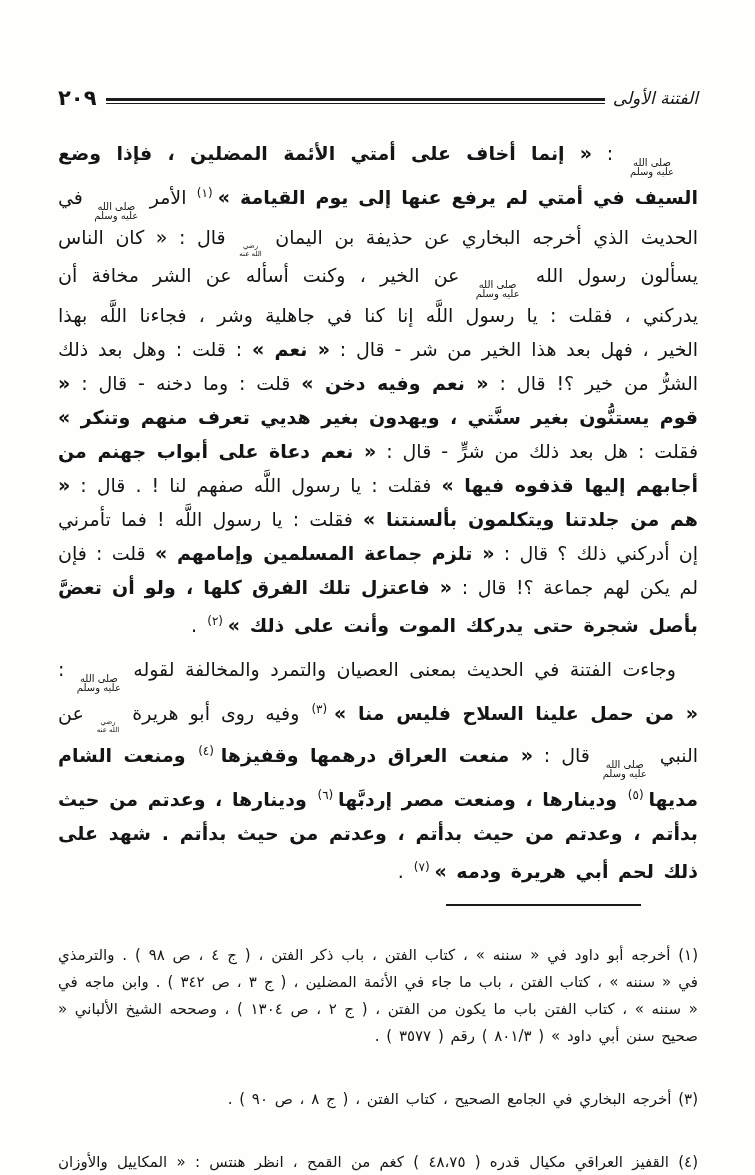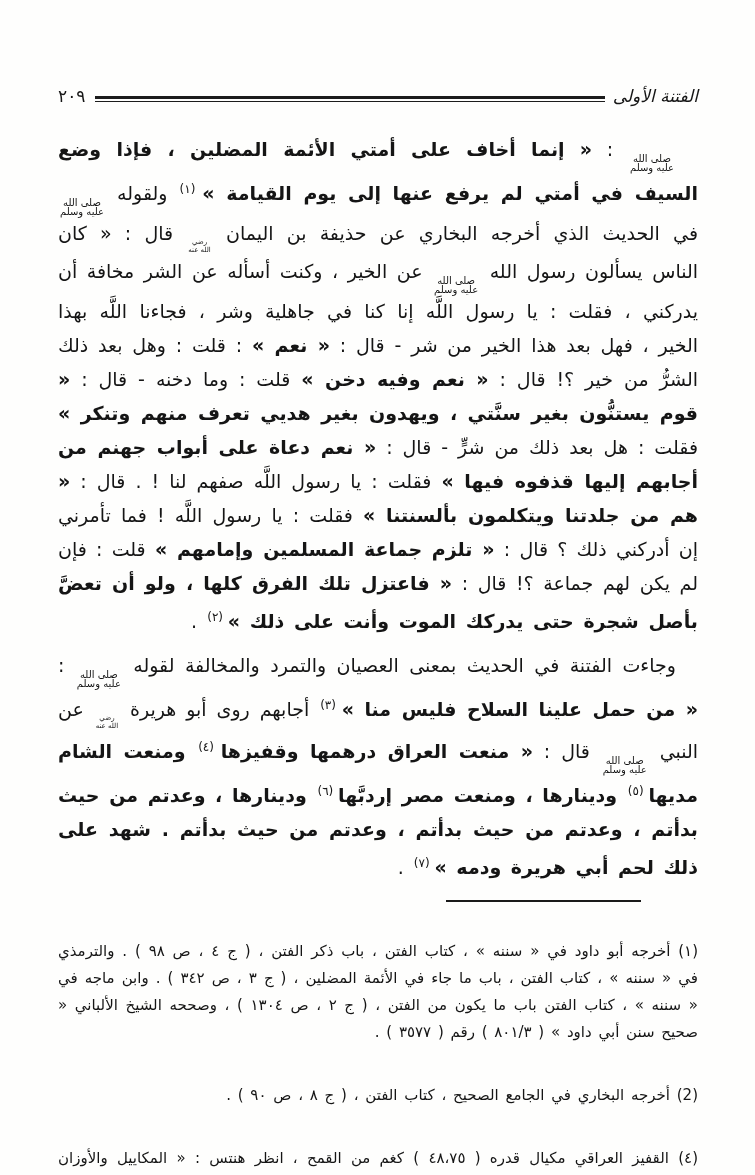--- a/index.html
+++ b/index.html
@@ -6,21 +6,21 @@
   .page{
     width:755px;height:1175px;background:#fefefdff;background:#fefefd;
     box-sizing:border-box;padding:86px 57px 0 58px;
     font-family:"DejaVu Sans",sans-serif;color:#151515;
     direction:rtl;overflow:hidden;position:relative;
   }
   
   .pg-head{display:flex;align-items:center;}
   .pg-head .title{font-size:17px;white-space:nowrap;letter-spacing:0;font-style:italic;}
   .pg-head .rule{flex:1;height:6px;border-top:3px solid #1c1c1c;border-bottom:1px solid #1c1c1c;box-sizing:border-box;margin:6px 8px 0 10px;}
-  .pg-head .num{font-size:17px;font-weight:400;letter-spacing:2px;white-space:nowrap;}
+  .pg-head .num{font-size:21px;font-weight:700;letter-spacing:2px;white-space:nowrap;}
   
   .page-body{margin-top:26px;font-size:19px;line-height:34px;text-align:justify;word-spacing:3px;}
   .page-body p{margin:0;text-indent:22px;}
   .page-body p + p{margin-top:10px;}
   .b{font-weight:700;}
   .fnref{font-size:12px;vertical-align:7px;word-spacing:0;margin:0 1px;white-space:nowrap;}
   .hon{display:inline-flex;flex-direction:column;align-items:center;
        font-size:10px;line-height:9px;font-weight:400;vertical-align:-6px;
        margin:0 2px;text-indent:0;word-spacing:0;}
   .hon.ra{font-size:7px;line-height:8px;vertical-align:-4px;margin-top:9px;}
@@ -37,43 +37,43 @@
   <header class="pg-head">
     <span class="title">الفتنة الأولى</span>
     <span class="rule"></span>
     <span class="num">٢٠٩</span>
   </header>
 
   <main class="page-body">
     <p><span class="hon">
           <span>صلى الله</span>
           <span>عليه وسلم</span>
-        </span><span> : </span><span class="b">« إنما أخاف على أمتي الأئمة المضلين ، فإذا وضع السيف في أمتي لم يرفع عنها إلى يوم القيامة »</span><span class="fnref"> (١)</span><span> ولقوله </span><span class="hon">
+        </span><span> : </span><span class="b">« إنما أخاف على أمتي الأئمة المضلين ، فإذا وضع السيف في أمتي لم يرفع عنها إلى يوم القيامة »</span><span class="fnref"> (١)</span><span> الأمر </span><span class="hon">
           <span>صلى الله</span>
           <span>عليه وسلم</span>
         </span><span> في الحديث الذي أخرجه البخاري عن حذيفة بن اليمان </span><span class="hon ra">
           <span>رضي</span>
           <span>الله عنه</span>
         </span><span> قال : « كان الناس يسألون رسول الله </span><span class="hon">
           <span>صلى الله</span>
           <span>عليه وسلم</span>
         </span><span> عن الخير ، وكنت أسأله عن الشر مخافة أن يدركني ، فقلت : يا رسول اللَّه إنا كنا في جاهلية وشر ، فجاءنا اللَّه بهذا الخير ، فهل بعد هذا الخير من شر - قال : </span><span class="b">« نعم »</span><span> : قلت : وهل بعد ذلك الشرُّ من خير ؟! قال : </span><span class="b">« نعم وفيه دخن »</span><span> قلت : وما دخنه - قال : </span><span class="b">« قوم يستنُّون بغير سنَّتي ، ويهدون بغير هديي تعرف منهم وتنكر »</span><span> فقلت : هل بعد ذلك من شرٍّ - قال : </span><span class="b">« نعم دعاة على أبواب جهنم من أجابهم إليها قذفوه فيها »</span><span> فقلت : يا رسول اللَّه صفهم لنا ! . قال : </span><span class="b">« هم من جلدتنا ويتكلمون بألسنتنا »</span><span> فقلت : يا رسول اللَّه ! فما تأمرني إن أدركني ذلك ؟ قال : </span><span class="b">« تلزم جماعة المسلمين وإمامهم »</span><span> قلت : فإن لم يكن لهم جماعة ؟! قال : </span><span class="b">« فاعتزل تلك الفرق كلها ، ولو أن تعضَّ بأصل شجرة حتى يدركك الموت وأنت على ذلك »</span><span class="fnref"> (٢)</span><span> .</span></p>
     <p><span>وجاءت الفتنة في الحديث بمعنى العصيان والتمرد والمخالفة لقوله </span><span class="hon">
           <span>صلى الله</span>
           <span>عليه وسلم</span>
-        </span><span> : </span><span class="b">« من حمل علينا السلاح فليس منا »</span><span class="fnref"> (٣)</span><span> أجابهم روى أبو هريرة </span><span class="hon ra">
+        </span><span> : </span><span class="b">« من حمل علينا السلاح فليس منا »</span><span class="fnref"> (٣)</span><span> وفيه روى أبو هريرة </span><span class="hon ra">
           <span>رضي</span>
           <span>الله عنه</span>
         </span><span> عن النبي </span><span class="hon">
           <span>صلى الله</span>
           <span>عليه وسلم</span>
         </span><span> قال : </span><span class="b">« منعت العراق درهمها وقفيزها</span><span class="fnref"> (٤)</span><span class="b"> ومنعت الشام مديها</span><span class="fnref"> (٥)</span><span class="b"> ودينارها ، ومنعت مصر إردبَّها</span><span class="fnref"> (٦)</span><span class="b"> ودينارها ، وعدتم من حيث بدأتم ، وعدتم من حيث بدأتم ، وعدتم من حيث بدأتم . شهد على ذلك لحم أبي هريرة ودمه »</span><span class="fnref"> (٧)</span><span> .</span></p>
   </main>
 
   <footer class="footnotes">
     <div class="fn-rule"></div>
     <div class="fn">(١) أخرجه أبو داود في « سننه » ، كتاب الفتن ، باب ذكر الفتن ، ( ج ٤ ، ص ٩٨ ) . والترمذي في « سننه » ، كتاب الفتن ، باب ما جاء في الأئمة المضلين ، ( ج ٣ ، ص ٣٤٢ ) . وابن ماجه في « سننه » ، كتاب الفتن باب ما يكون من الفتن ، ( ج ٢ ، ص ١٣٠٤ ) ، وصححه الشيخ الألباني « صحيح سنن أبي داود » ( ٨٠١/٣ ) رقم ( ٣٥٧٧ ) .</div>
-    <div class="fn">(2) أخرجه البخاري في الجامع الصحيح ، كتاب الفتن ، ( ج ٨ ، ص ٩٠ ) .</div>
+    <div class="fn">(٣) أخرجه البخاري في الجامع الصحيح ، كتاب الفتن ، ( ج ٨ ، ص ٩٠ ) .</div>
     <div class="fn">(٤) القفيز العراقي مكيال قدره ( ٤٨،٧٥ ) كغم من القمح ، انظر هنتس : « المكاييل والأوزان الإسلامية » ، ( ص ٦٦ ) .</div>
 
   </footer>
 
 </div>
 
 </body></html>

